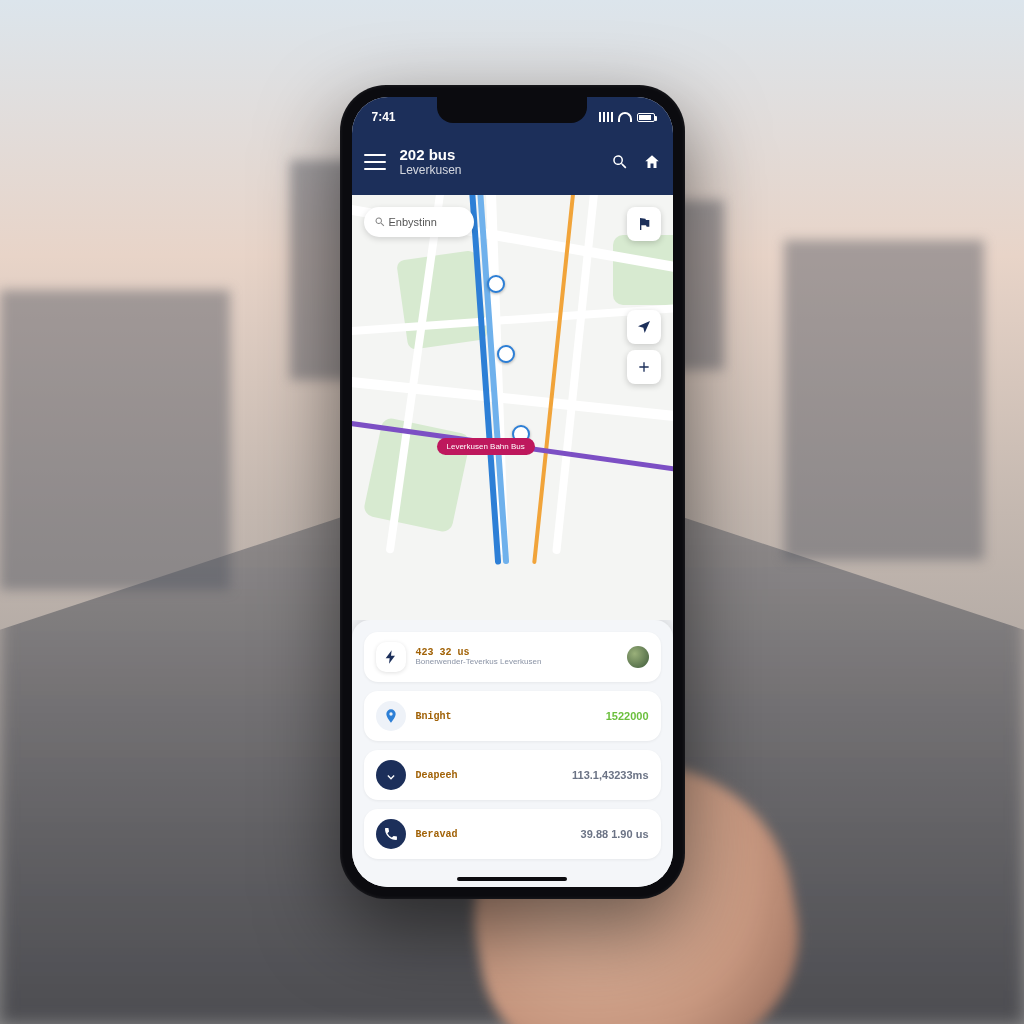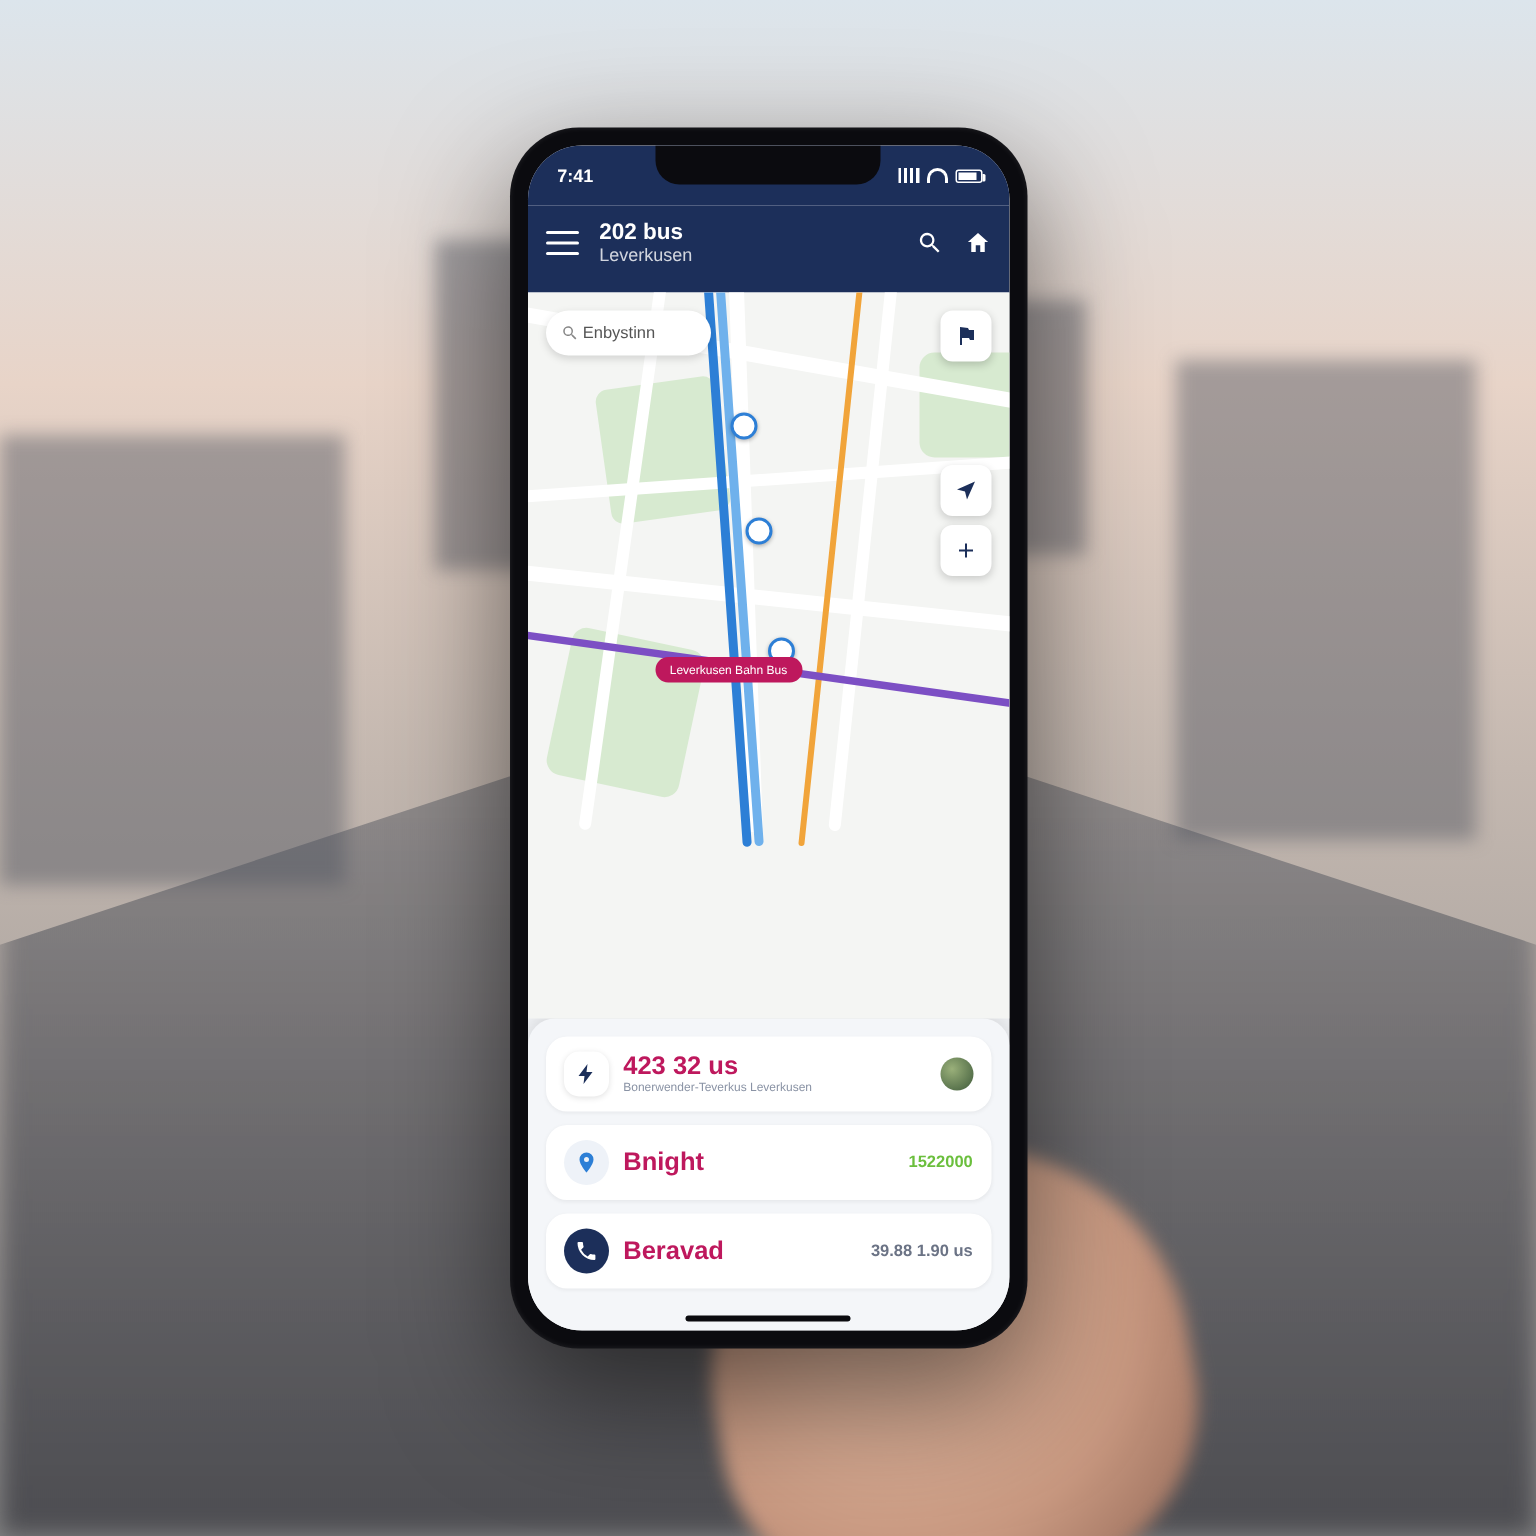--- a/index.html
+++ b/index.html
@@ -143,21 +143,21 @@
     box-shadow: 0 1px 3px rgba(0,0,0,0.06);
   }
   .card:last-child { margin-bottom:18px; }
   .card .cicon {
     width:30px; height:30px; border-radius:50%;
     display:flex; align-items:center; justify-content:center;
     background:#eef2f8; flex-shrink:0;
   }
   .cicon svg { width:16px; height:16px; }
   .cmain { flex:1; min-width:0; }
-  .ctitle { font-size:17px; font-weight:600; color:#be185d; line-height:1.1;}
+  .ctitle { font-size:10px; font-weight:600; color:#a16207; line-height:1.1;font-family:Liberation Mono, monospace;}
   .csub { font-size:8px; color:#8a93a5; line-height:1.1; white-space:nowrap; overflow:hidden; text-overflow:ellipsis;}
   .cval { font-size:11px; font-weight:600; color:#6b7385; white-space:nowrap;}
   .cval.green { color:#6bbf3d; }
   .avatar { width:22px; height:22px; border-radius:50%; background:radial-gradient(circle at 35% 35%, #9ab07a, #3e5a3a); margin-left:6px;}
 
   .route-header .cicon { background:#fff; border-radius:10px; box-shadow:0 1px 4px rgba(0,0,0,0.12); }
   .cicon.navy { background:#1c2f5a; }
   .cicon.navy svg { fill:#fff; }
 
   .home-indicator {
@@ -276,20 +276,31 @@
           <svg viewBox="0 0 24 24" fill="#2d7fd6">
               <path d="M12 2a7 7 0 00-7 7c0 5 7 13 7 13s7-8 7-13a7 7 0 00-7-7zm0 9.5A2.5 2.5 0 1114.5 9 2.5 2.5 0 0112 11.5z"></path>
             </svg>
         </div>
         <div class="cmain">
           <div class="ctitle">Bnight</div>
         </div>
         <div class="cval green">1522000</div>
       </div>
 
+      <div class="card">
+        <div class="cicon navy">
+          <svg viewBox="0 0 24 24">
+              <path d="M12 4v12l-4-4-1.4 1.4L12 19l5.4-5.6L16 12l-4 4V4z"></path>
+            </svg>
+        </div>
+        <div class="cmain">
+          <div class="ctitle">Deapeeh</div>
+        </div>
+        <div class="cval">113.1,43233ms</div>
+      </div>
 
 
       <div class="card">
         <div class="cicon navy">
           <svg viewBox="0 0 24 24">
               <path d="M6.6 10.8a15 15 0 006.6 6.6l2.2-2.2a1 1 0 011-.25 11 11 0 003.5.55 1 1 0 011 1V20a1 1 0 01-1 1A17 17 0 013 4a1 1 0 011-1h3.5a1 1 0 011 1 11 11 0 00.55 3.5 1 1 0 01-.25 1z"></path>
             </svg>
         </div>
         <div class="cmain">
           <div class="ctitle">Beravad</div>

